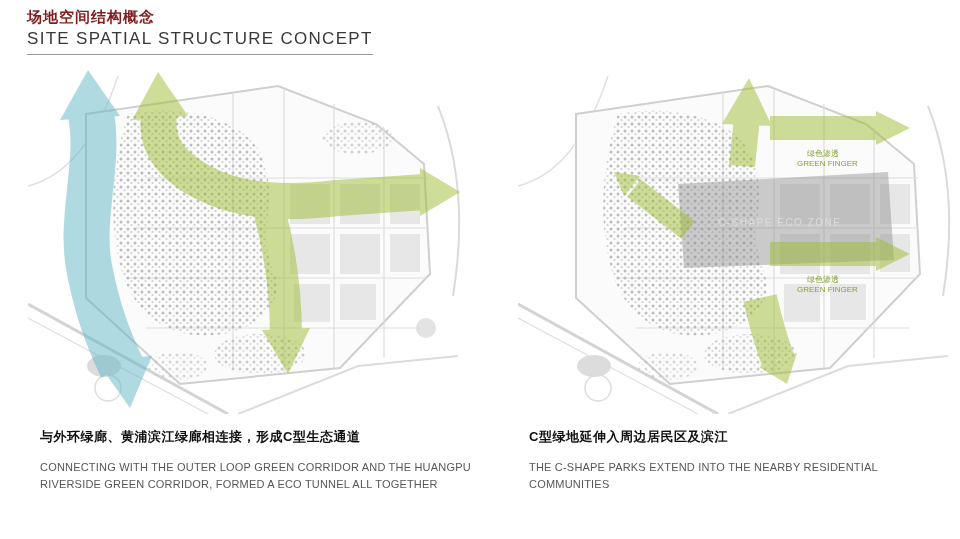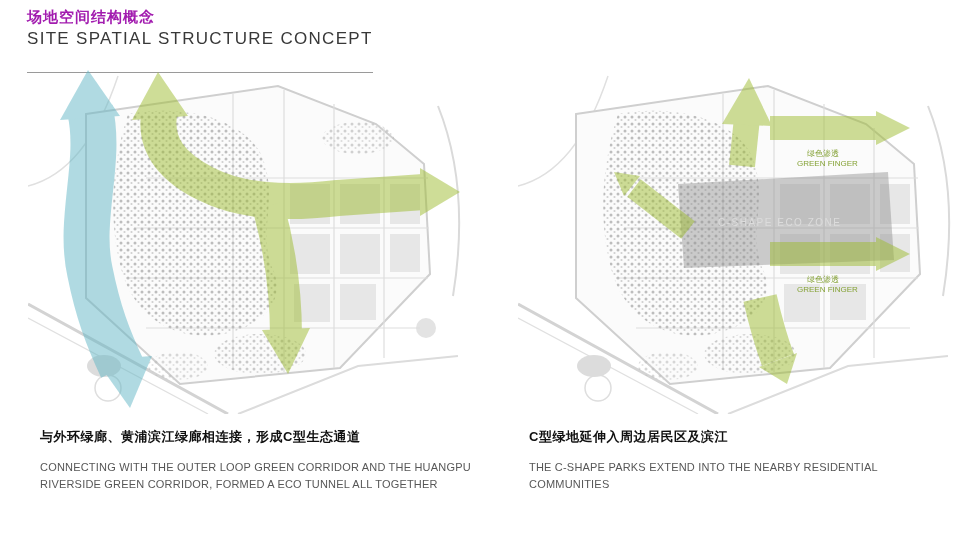--- a/index.html
+++ b/index.html
@@ -3,23 +3,23 @@
 <meta charset="utf-8">
 <title>SITE SPATIAL STRUCTURE CONCEPT</title>
 <style>
   html,body{margin:0;padding:0;background:#ffffff;}
   .slide{
     position:relative;width:960px;height:539px;background:#ffffff;overflow:hidden;
     font-family:"Liberation Sans","DejaVu Sans",sans-serif;color:#222;
   }
   
   .header{position:absolute;left:27px;top:8px;}
-  .title-zh{margin:0;font-size:15px;font-weight:700;color:#a21caf;letter-spacing:1px;}
+  .title-zh{margin:0;font-size:15px;font-weight:700;color:#7f1d1d;letter-spacing:1px;}
   .title-en{margin:2px 0 0 0;font-size:17px;font-weight:400;color:#383838;letter-spacing:1.3px;
-            padding-bottom:23px;border-bottom:1px solid #9a9a9a;width:fit-content;}
+            padding-bottom:5px;border-bottom:1px solid #9a9a9a;width:fit-content;}
   
   .map{position:absolute;top:66px;height:348px;}
   .map-left{left:28px;width:440px;}
   .map-right{left:518px;width:437px;}
   .map svg{width:100%;height:100%;display:block;}
   svg text{font-family:"Liberation Sans","DejaVu Sans",sans-serif;}
   
   .caption{position:absolute;top:428px;}
   .caption-left{left:40px;width:447px;}
   .caption-right{left:529px;width:426px;}

